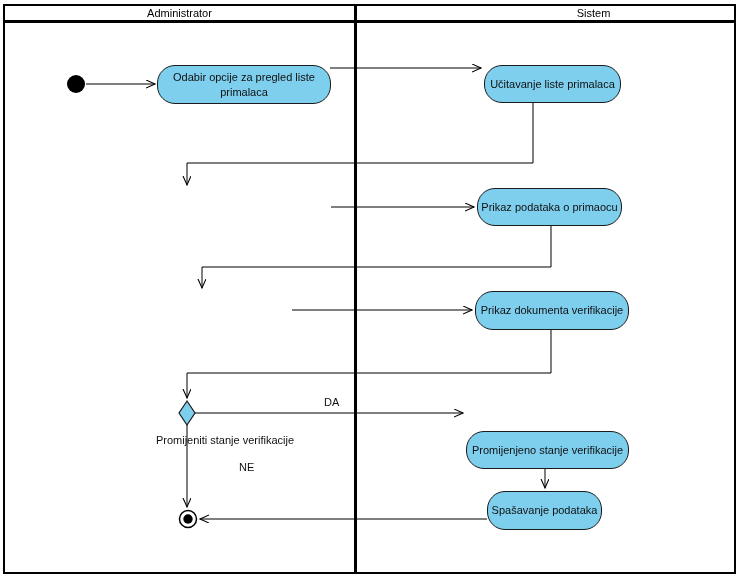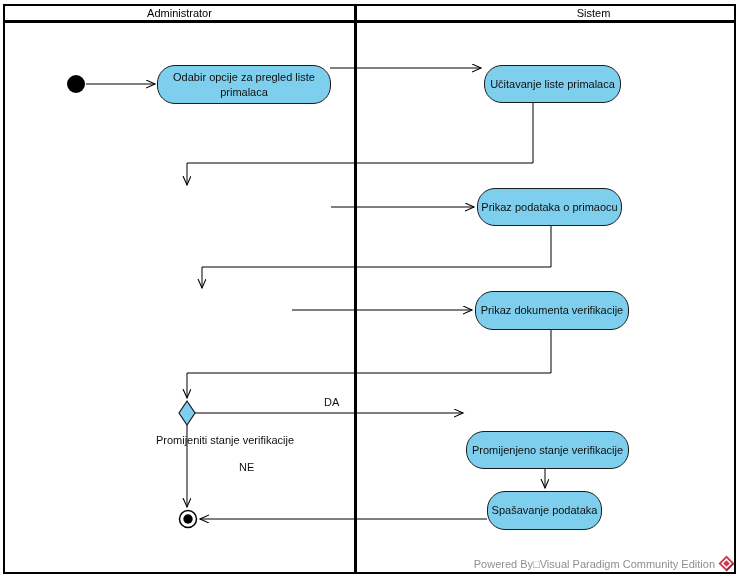--- a/index.html
+++ b/index.html
@@ -141,25 +141,14 @@
   </div>
 
   <div class="activity nowrap" style="left:487px; top:491px; width:115px; height:39px;">
     <span>Spašavanje podataka</span>
   </div>
 
   <div class="edge-label" style="left:281px; top:396px;">DA</div>
   <div class="edge-label" style="left:196px; top:461px;">NE</div>
   <div class="edge-label center-label" style="left:62px; top:434px; width:240px;">Promijeniti stanje verifikacije</div>
 
-  <div class="footer">
-    <span class="footer-text">Powered By□Visual Paradigm Community Edition</span>
-    <span style="display:inline-flex;">
-      <svg width="17" height="17" viewBox="0 0 17 17">
-        <polygon points="8.5,0.5 16.5,8.5 8.5,16.5 0.5,8.5" fill="#CE3A4D"></polygon>
-        <polygon points="8.5,16.5 16.5,8.5 14.6,8.5 8.5,14.6" fill="#8F2436"></polygon>
-        <polygon points="8.5,3.2 13.8,8.5 8.5,13.8 3.2,8.5" fill="#ffffff"></polygon>
-        <polygon points="8.5,5.2 11.8,8.5 8.5,11.8 5.2,8.5" fill="#CE3A4D"></polygon>
-      </svg>
-    </span>
-  </div>
 
 </div>
 
 </body></html>

